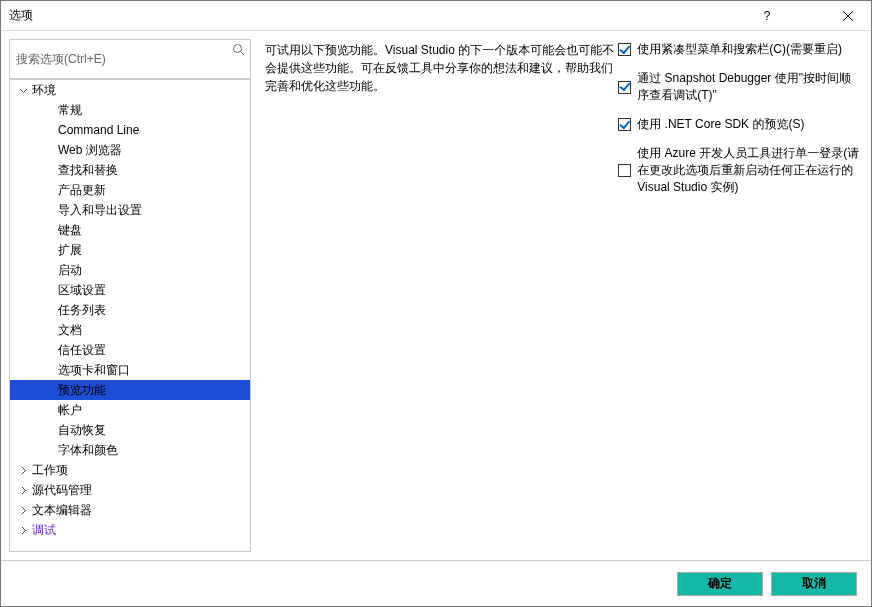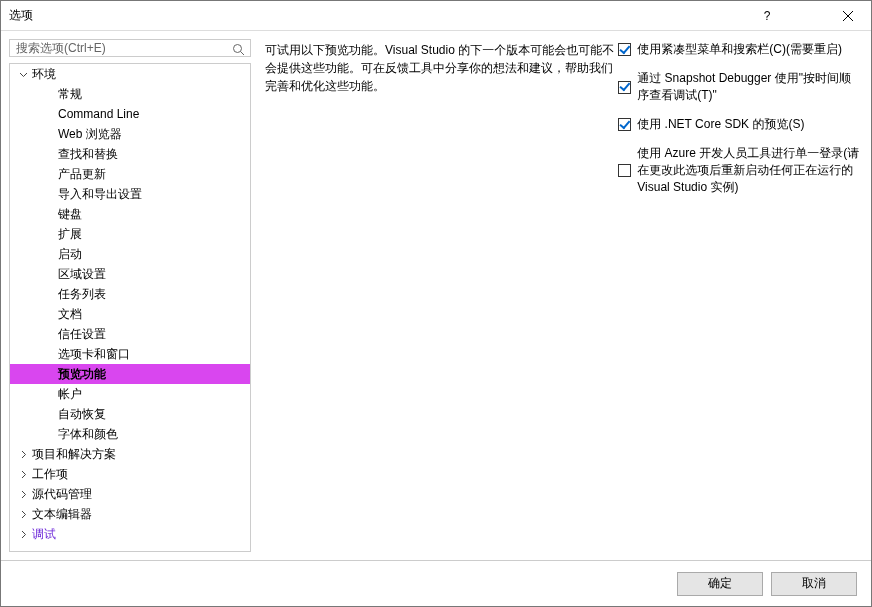--- a/index.html
+++ b/index.html
@@ -3,38 +3,38 @@
 <meta charset="utf-8">
 <style>
 * { box-sizing: border-box; margin: 0; padding: 0; font-family: "Microsoft YaHei", "Segoe UI", sans-serif; font-size: 12px; }
 body { background: #fff; }
 .window { width: 872px; height: 607px; border: 1px solid #777; display: flex; flex-direction: column; background: #fff; }
 .titlebar { height: 30px; display: flex; align-items: center; padding-left: 8px; border-bottom: 1px solid #ddd; gap: 35px; }
 .titlebar-title { flex: 1; }
 .titlebar-btn { width: 46px; height: 30px; display: flex; align-items: center; justify-content: center; cursor: pointer; }
 .content { flex: 1; display: flex; padding: 8px 10px 8px 8px; gap: 14px; overflow: hidden; }
 .left { width: 242px; display: flex; flex-direction: column; }
-.search-wrap { position: relative; border: 1px solid #ccc; height: 18px; margin-bottom: 6px; }
+.search-wrap { position: relative; border: 1px solid #ccc; height: 40px; margin-bottom: 0; }
 .search-input { width: 100%; height: 100%; border: none; padding: 0 24px 0 6px; outline: none; }
 .search-input::placeholder { color: #666; }
 .search-icon { position: absolute; right: 4px; top: 3px; color: #666; pointer-events: none; }
 .tree { flex: 1; border: 1px solid #ccc; overflow: hidden; background: #fff; }
 .tree-item { height: 20px; line-height: 20px; padding-left: 10px; white-space: nowrap; cursor: pointer; position: relative; }
-.tree-item.selected { background: #d946ef; font-weight: bold; }
+.tree-item.selected { background: #1d4ed8; }
 .tree-item.level-0 { padding-left: 22px; }
 .tree-item.level-1 { padding-left: 48px; }
 .expander { position: absolute; left: 8px; top: 5px; width: 10px; height: 10px; display: inline-flex; align-items: center; justify-content: center; }
 .right { flex: 1; display: flex; flex-direction: row; padding-top: 2px; }
 .desc { color: #000; margin-bottom: 14px; line-height: 1.5; }
 .chk-row { display: flex; align-items: center; margin-bottom: 12px; gap: 4px;}
 .checkbox { width: 13px; height: 13px; border: 1px solid #333; display: inline-flex; align-items: center; justify-content: center; cursor: pointer; flex-shrink: 0; }
 .checkbox.checked::after { content: ""; display: block; width: 8px; height: 4px; border-left: 2px solid #0066cc; border-bottom: 2px solid #0066cc; transform: rotate(-50deg) translate(1px,-1px); }
 .chk-label { margin-left: 2px; }
 .footer { height: 46px; border-top: 1px solid #ccc; display: flex; justify-content: flex-end; align-items: center; padding-right: 14px; gap: 8px; }
-.btn { width: 86px; height: 24px; border: 1px solid #aaa; background: #e5e5e5; cursor: pointer; }
+.btn { width: 86px; height: 24px; border: 1px solid #aaa; background: #14b8a6; cursor: pointer; font-weight: bold; }
 .tree-item.cut { padding-left: 22px; color:#6d28d9; }
 </style>
 </head>
 <body>
 
 <div class="window">
   <div class="titlebar">
     <span class="titlebar-title">选项</span>
     <div class="titlebar-btn">
         <span>?</span>
@@ -78,25 +78,20 @@
           <div class="tree-item level-1"><span>信任设置</span></div>
           <div class="tree-item level-1"><span>选项卡和窗口</span></div>
           <div class="tree-item level-1 selected"><span>预览功能</span></div>
           <div class="tree-item level-1"><span>帐户</span></div>
           <div class="tree-item level-1"><span>自动恢复</span></div>
           <div class="tree-item level-1"><span>字体和颜色</span></div>
           <div class="tree-item level-0"><span class="expander">
               <svg width="9" height="9" viewBox="0 0 9 9">
                 <path d="M3 1 L6.5 4.5 L3 8" fill="none" stroke="#444" stroke-width="1"></path>
               </svg>
-            </span><span>项目和解决方案</span></div>
-          <div class="tree-item level-0"><span class="expander">
-              <svg width="9" height="9" viewBox="0 0 9 9">
-                <path d="M3 1 L6.5 4.5 L3 8" fill="none" stroke="#444" stroke-width="1"></path>
-              </svg>
             </span><span>工作项</span></div>
           <div class="tree-item level-0"><span class="expander">
               <svg width="9" height="9" viewBox="0 0 9 9">
                 <path d="M3 1 L6.5 4.5 L3 8" fill="none" stroke="#444" stroke-width="1"></path>
               </svg>
             </span><span>源代码管理</span></div>
           <div class="tree-item level-0"><span class="expander">
               <svg width="9" height="9" viewBox="0 0 9 9">
                 <path d="M3 1 L6.5 4.5 L3 8" fill="none" stroke="#444" stroke-width="1"></path>
               </svg>

